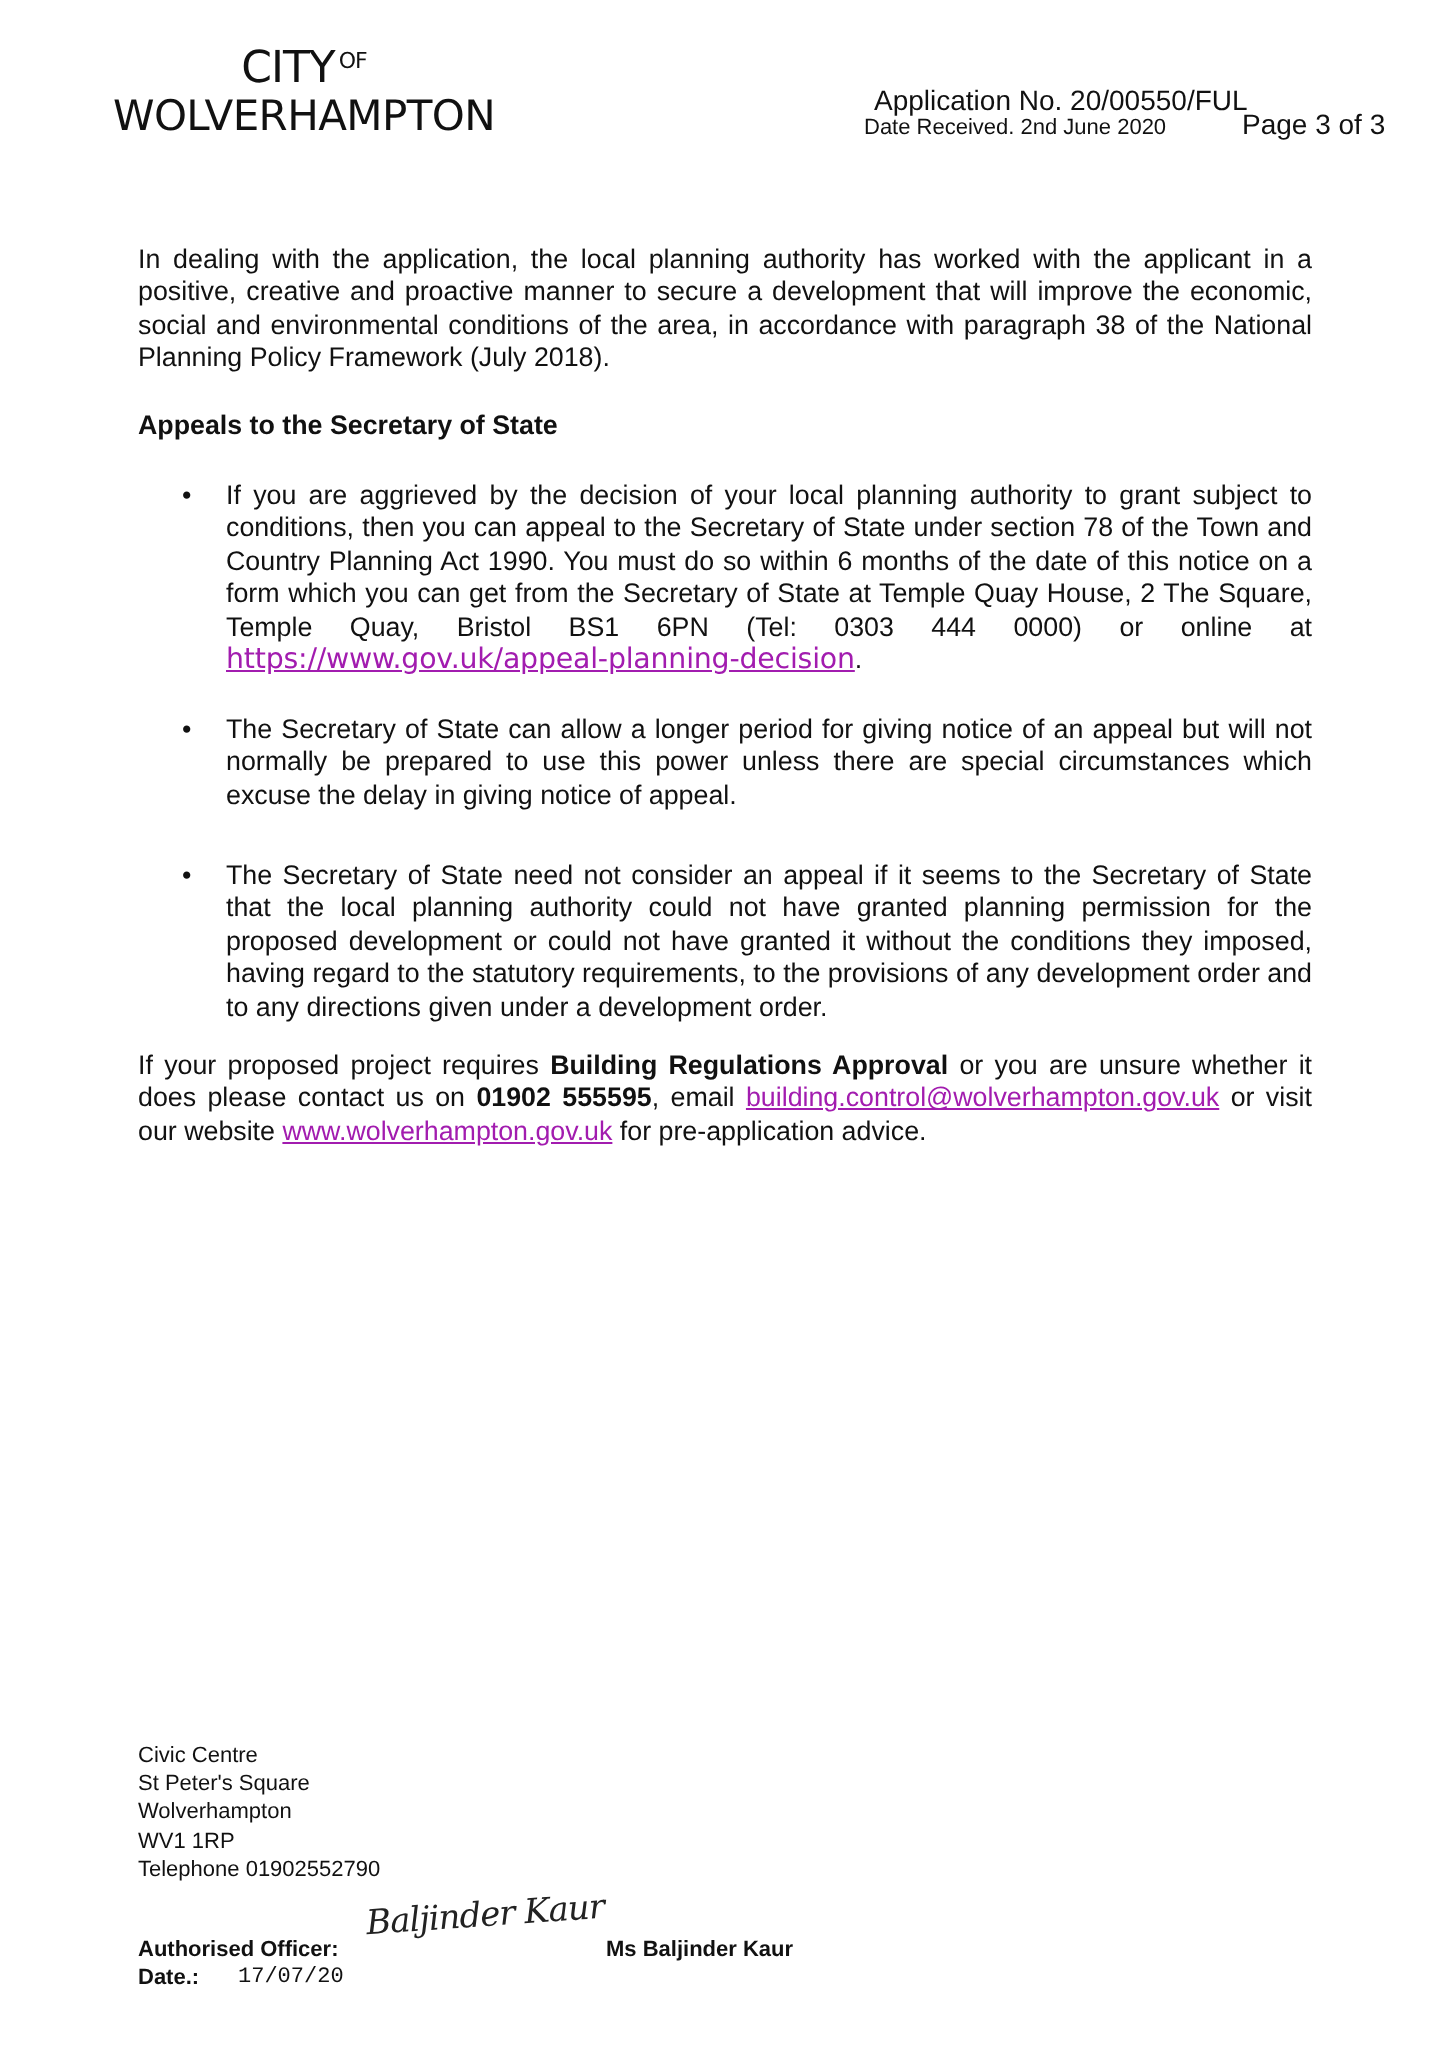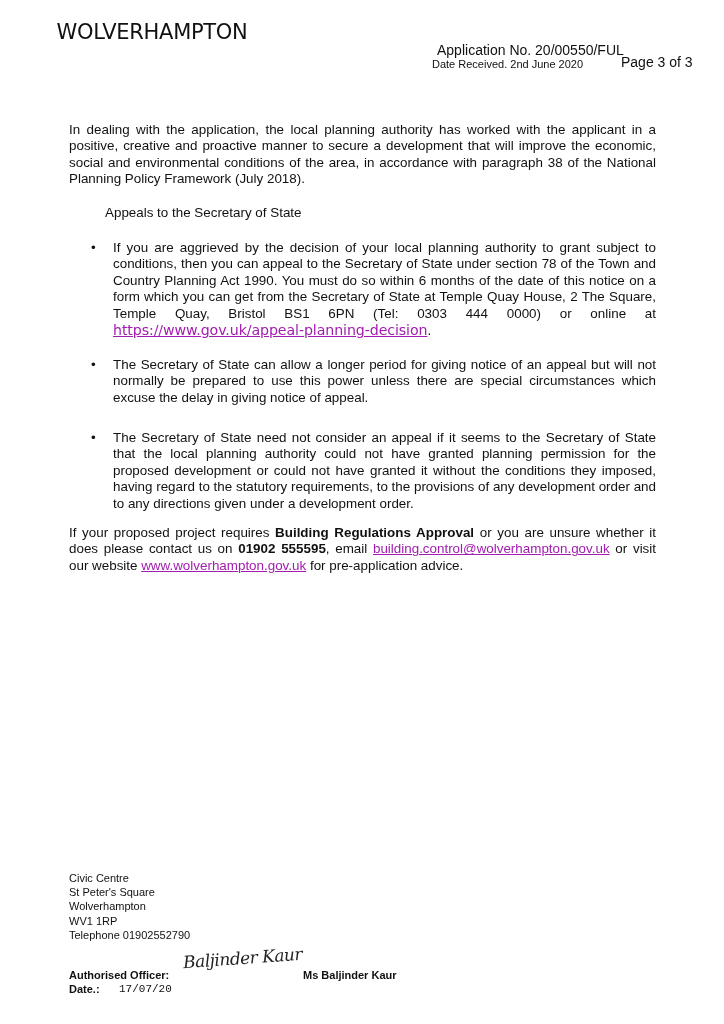--- a/index.html
+++ b/index.html
@@ -8,40 +8,41 @@
   .logo .city { font-size: 22px; line-height: 22px; letter-spacing: -0.5px; }
   .logo .city .of { font-size: 11px; vertical-align: 7px; margin-left: 2px; }
   .logo .wolv { font-size: 21px; line-height: 24px; letter-spacing: -0.3px; }
   .logo .council { font-size: 13px; line-height: 20px; letter-spacing: 9px; margin-left: 10px; }
   .header-right { position: absolute; top: 43px; font-size: 14px; line-height: 14px; color: #111; }
   .app-no { left: 437px; }
   .page-no { left: 621px; margin-top: 12px; }
   .date-recv { position: absolute; left: 432px; top: 57px; font-size: 11px; line-height: 14px; }
   .para { position: absolute; left: 69px; width: 587px; font-size: 13.4px; line-height: 16.4px; text-align: justify; }
   .p1 { top: 122px; }
-  .heading { position: absolute; left: 69px; top: 205px; font-size: 13.4px; font-weight: normal; margin-left: 36px; }
+  .heading { position: absolute; left: 69px; top: 205px; font-size: 13.4px; font-weight: bold; }
   .bullet { position: absolute; left: 113px; width: 543px; font-size: 13.4px; line-height: 16.4px; text-align: justify; }
   .bullet .dot { position: absolute; left: -22px; top: 0; }
   .b1 { top: 240px; }
   .b2 { top: 357px; }
   .b3 { top: 430px; }
   .p2 { top: 525px; }
   a.link { color: #a21caf; text-decoration: underline; }
   a.link.mono { font-family: "DejaVu Sans", sans-serif; font-size: 14.2px; letter-spacing: -0.1px; }
   .address { position: absolute; left: 69px; top: 871px; font-size: 11px; line-height: 14.2px; }
   .officer-label { position: absolute; left: 69px; top: 969px; font-size: 11px; font-weight: bold; }
   .signature { position: absolute; left: 183px; top: 948px; font-family: "DejaVu Serif", serif; font-style: italic; font-size: 17px; color: #222; transform: rotate(-4deg); letter-spacing: -0.5px; }
   .officer-name { position: absolute; left: 303px; top: 969px; font-size: 11px; font-weight: bold; }
   .date-label { position: absolute; left: 69px; top: 983px; font-size: 11px; font-weight: bold; }
   .date-val { position: absolute; left: 119px; top: 983px; font-size: 11px; font-family: Liberation Mono, monospace; }
 </style>
 </head>
 <body>
 
 <div class="logo">
+  <div class="city"><span>CITY</span><span class="of">OF</span></div>
   <div class="wolv">WOLVERHAMPTON</div>
 </div>
 
 <div class="header-right app-no">Application No. 20/00550/FUL</div>
 <div class="header-right page-no">Page 3 of 3</div>
 <div class="date-recv">Date Received. 2nd June 2020</div>
 
 <div class="para p1">In dealing with the application, the local planning authority has worked with the applicant in a positive, creative and proactive manner to secure a development that will improve the economic, social and environmental conditions of the area, in accordance with paragraph 38 of the National Planning Policy Framework (July 2018).</div>
 
 <div class="heading">Appeals to the Secretary of State</div>

